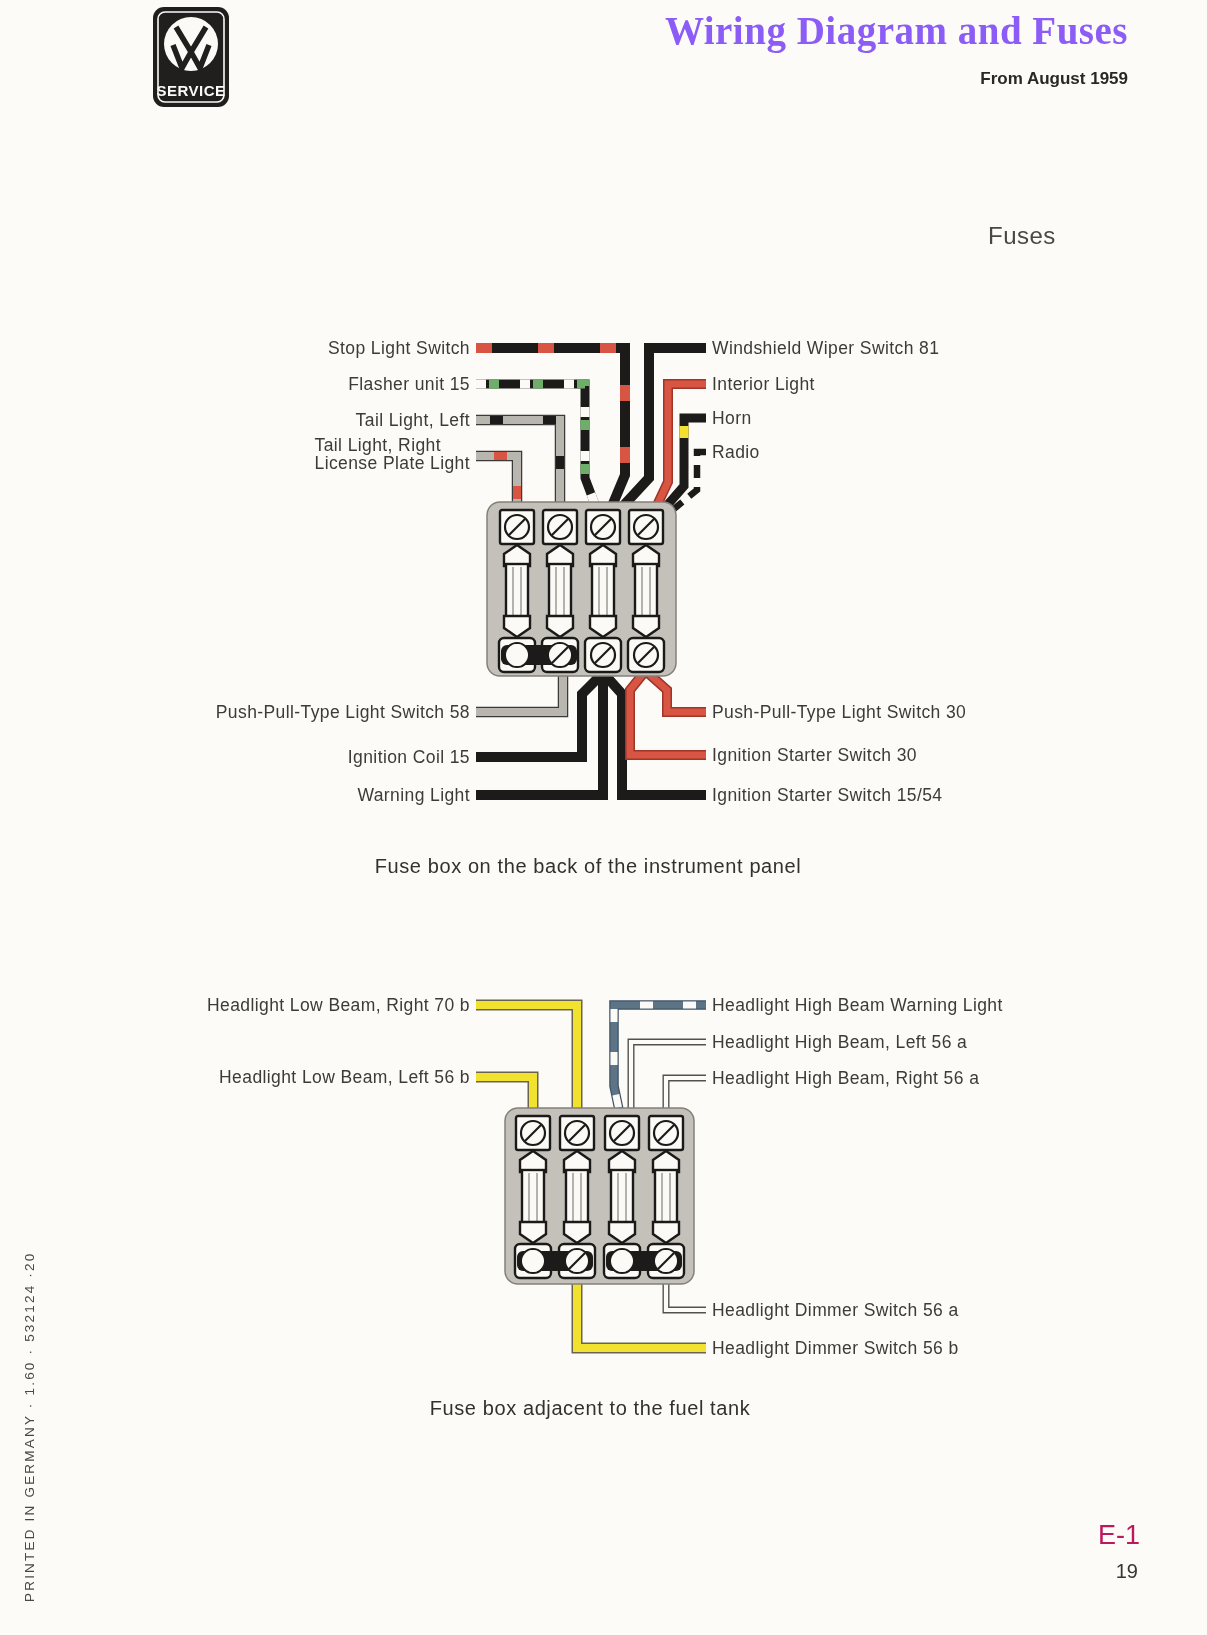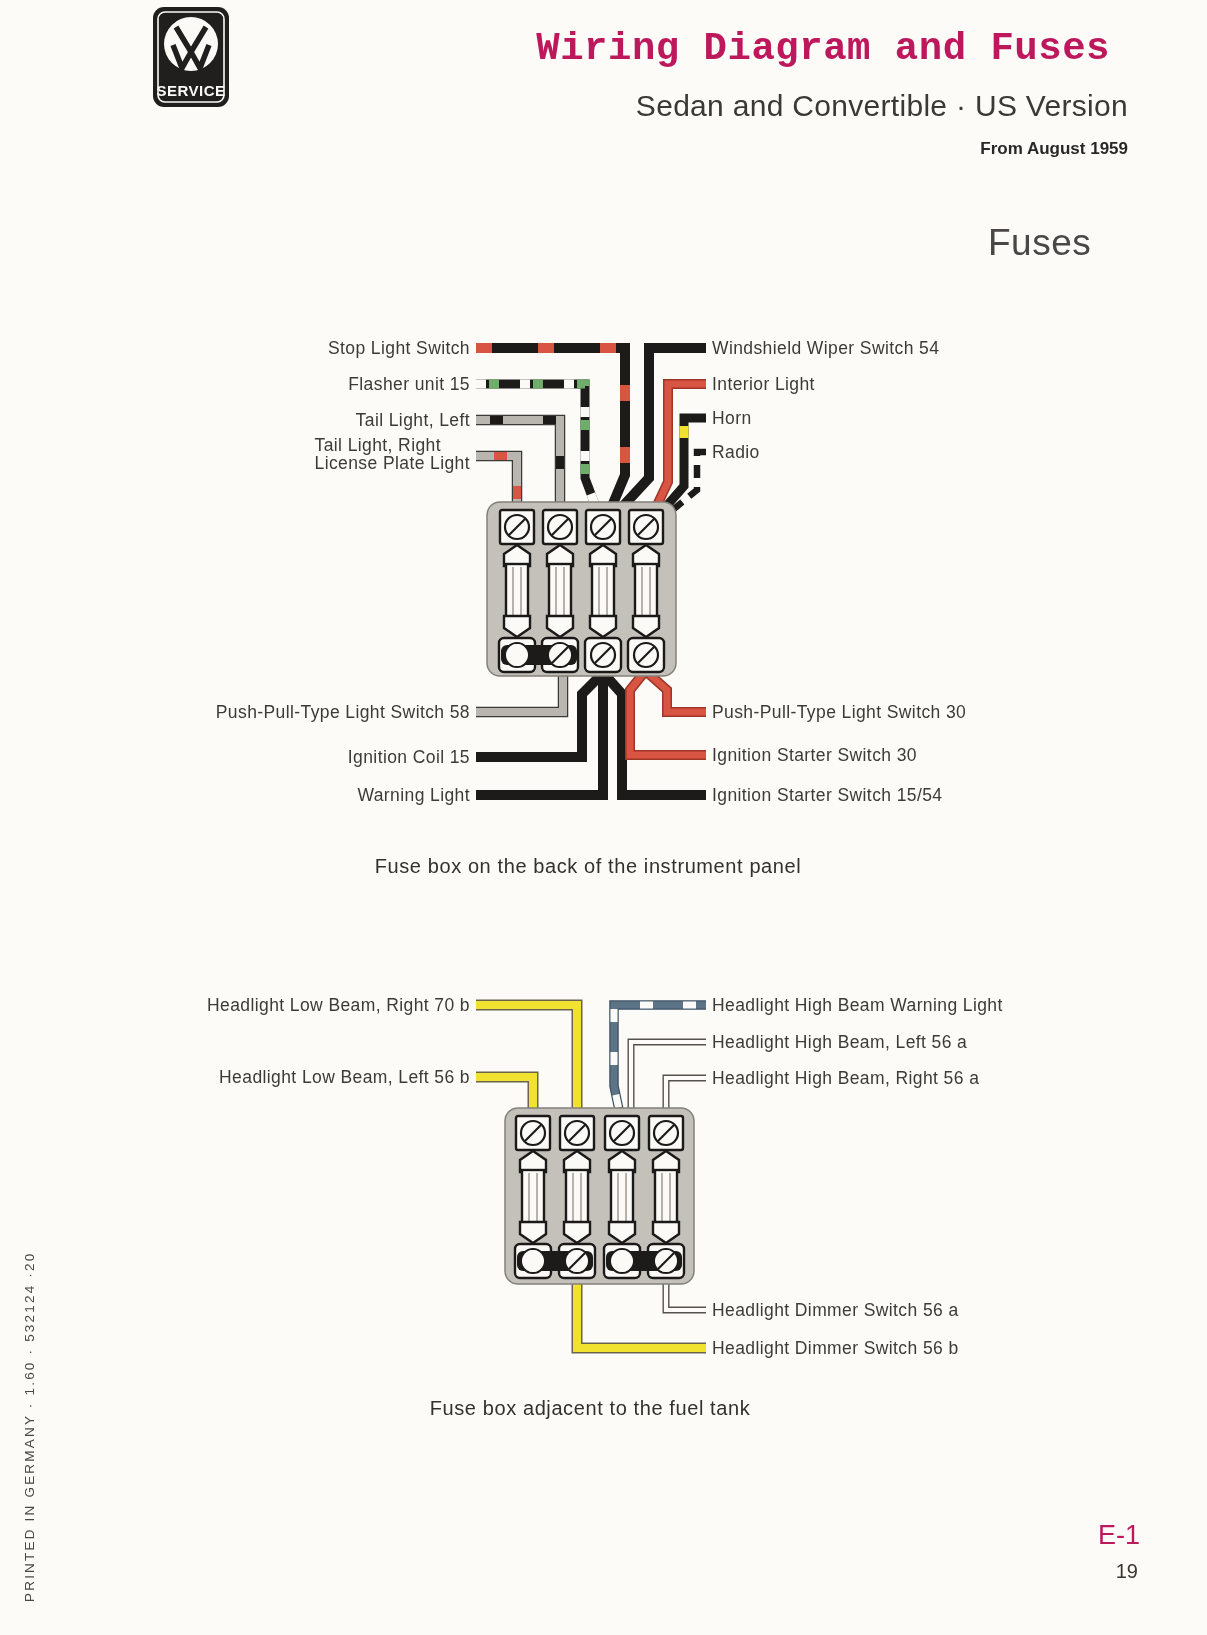--- a/index.html
+++ b/index.html
@@ -4,29 +4,29 @@
 <style>
   html,body { margin:0; padding:0; }
   body { background:#e8e6e2; font-family:"Liberation Sans", sans-serif; }
   #page {
     position:relative; width:1207px; height:1635px; margin:0 auto;
     background:#fcfbf7; overflow:hidden;
   }
   
   #header-block { position:absolute; top:10px; right:79px; text-align:right; }
   #page-title {
-    font-family:Liberation Mono, monospace; font-weight:bold; font-size:39px;
-    color:#be185d; margin:18px; letter-spacing:0.5px; line-height:1.1;
+    font-family:Liberation Serif, serif; font-weight:bold; font-size:39px;
+    color:#8b5cf6; margin:0; letter-spacing:0.5px; line-height:1.1;
   }
   #page-subtitle {
     font-size:30px; color:#3b3936; margin-top:8px; letter-spacing:0.3px;
   }
   #page-date { font-size:17px; font-weight:bold; color:#2a2826; margin-top:16px; }
   #fuses-heading {
-    position:absolute; left:988px; top:222px; font-size:37px; color:#4a4847; letter-spacing:0.5px;text-align:center;
+    position:absolute; left:988px; top:222px; font-size:24px; color:#4a4847; letter-spacing:0.5px;text-align:center;
   }
   
   #logo { position:absolute; left:152px; top:6px; }
   
   .lbl {
     position:absolute; font-size:17.5px; color:#3d3b38; letter-spacing:0.4px;
     white-space:nowrap; transform:translateY(-50%); line-height:18px;
   }
   .lbl-l { right:737px; text-align:left; }
   .lbl-r { left:712px; text-align:left; }
@@ -58,21 +58,20 @@
         <circle cx="39" cy="38" r="27" fill="#fbfaf7"></circle>
         <path d="M24,21 L39,46 L54,21" fill="none" stroke="#211f1d" stroke-width="5.5"></path>
         <path d="M21,39 L30,62 L39,46 L48,62 L57,39" fill="none" stroke="#211f1d" stroke-width="5.5"></path>
       </g>
       <text x="39" y="90" text-anchor="middle" fill="#fbfaf7" font-size="15" font-weight="bold" font-family="Liberation Sans, sans-serif" letter-spacing="0.5">SERVICE</text>
     </svg>
   </div>
 
   <div id="header-block">
     <h1 id="page-title">Wiring Diagram and Fuses</h1>
-    <div id="page-subtitle">Sedan and Convertible · US Version</div>
     <div id="page-date">From August 1959</div>
   </div>
 
   <div id="fuses-heading">Fuses</div>
 
   <svg id="wiring-svg" width="1207" height="1635" viewBox="0 0 1207 1635">
     <defs>
       <g id="fuse">
         <rect x="-17" y="0" width="34" height="34" rx="2" fill="#fbfaf7" stroke="#1c1a18" stroke-width="2.4"></rect>
         <circle cx="0" cy="17" r="12" fill="#fbfaf7" stroke="#1c1a18" stroke-width="2.2"></circle>
@@ -223,21 +222,21 @@
     </g>
   </svg>
 
   <div class="lbl lbl-l" style="top:348px">Stop Light Switch</div>
   <div class="lbl lbl-l" style="top:384px">Flasher unit 15</div>
   <div class="lbl lbl-l" style="top:420px">Tail Light, Left</div>
   <div class="lbl lbl-l" style="top:454px">
     <div>Tail Light, Right</div>
     <div>License Plate Light</div>
   </div>
-  <div class="lbl lbl-r" style="top:348px">Windshield Wiper Switch 54</div>
+  <div class="lbl lbl-r" style="top:348px">Windshield Wiper Switch 81</div>
   <div class="lbl lbl-r" style="top:384px">Interior Light</div>
   <div class="lbl lbl-r" style="top:418px">Horn</div>
   <div class="lbl lbl-r" style="top:452px">Radio</div>
   <div class="lbl lbl-l" style="top:712px">Push-Pull-Type Light Switch 58</div>
   <div class="lbl lbl-l" style="top:757px">Ignition Coil 15</div>
   <div class="lbl lbl-l" style="top:795px">Warning Light</div>
   <div class="lbl lbl-r" style="top:712px">Push-Pull-Type Light Switch 30</div>
   <div class="lbl lbl-r" style="top:755px">Ignition Starter Switch 30</div>
   <div class="lbl lbl-r" style="top:795px">Ignition Starter Switch 15/54</div>
   <div class="caption" style="left:288px; top:866px">Fuse box on the back of the instrument panel</div>

